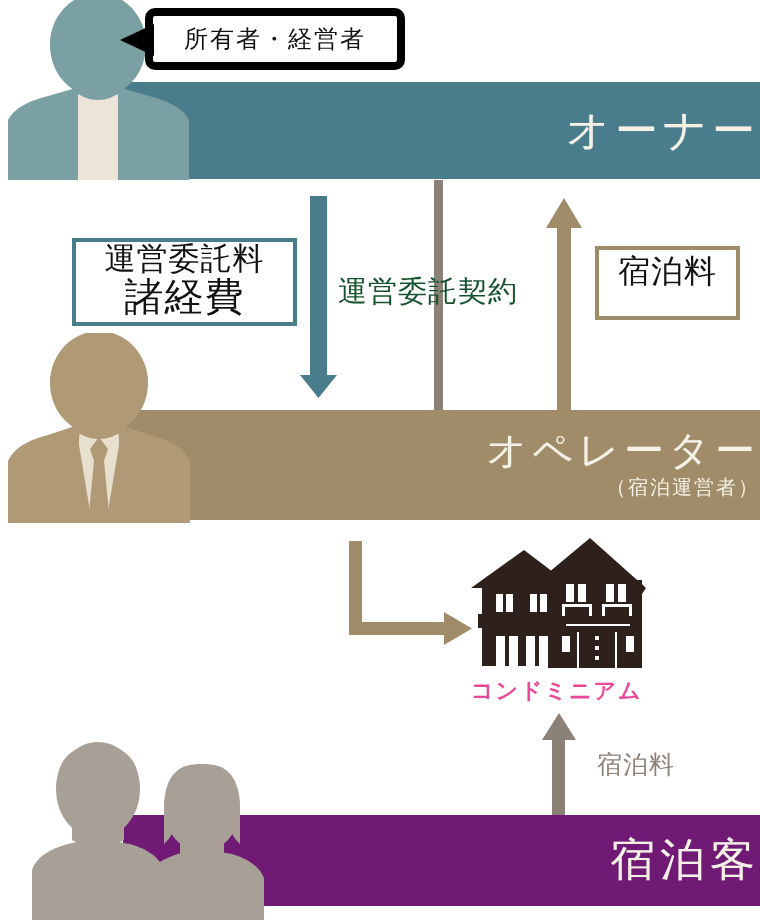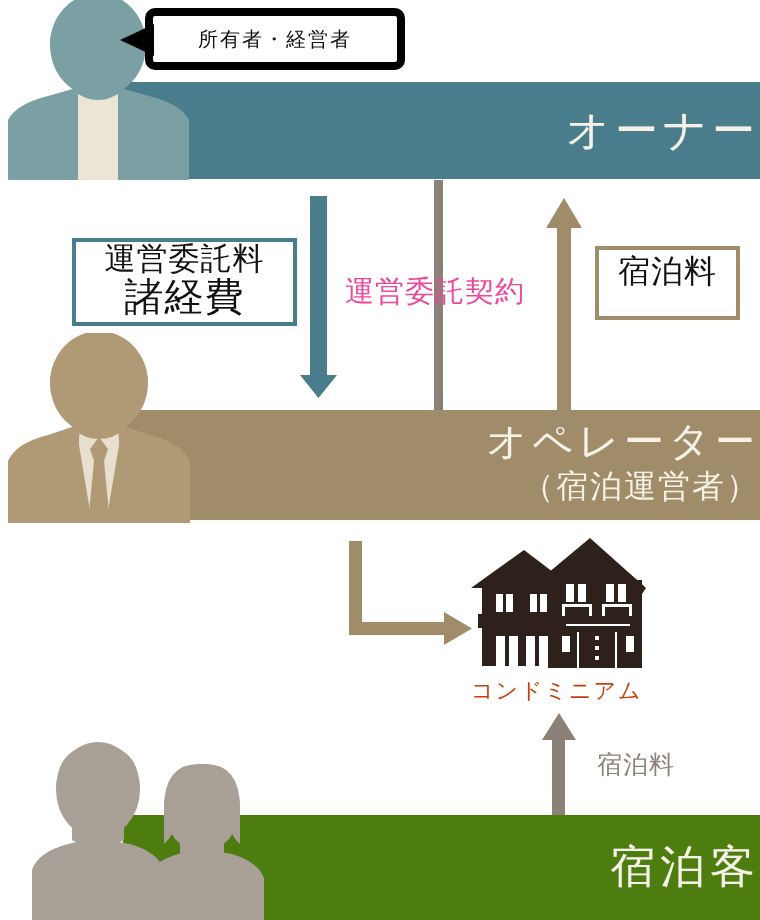--- a/index.html
+++ b/index.html
@@ -37,34 +37,34 @@
     width: 637px; height: 97px;
     background: #4a7d8c;
   }
   .bar-operator {
     left: 123px; top: 410px;
     width: 637px; height: 110px;
     background: #a08c68;
   }
   .bar-guest {
     left: 123px; top: 815px;
-    width: 637px; height: 105px;
-    background: #4d7c0f;
+    width: 637px; height: 91px;
+    background: #701a75;
   }
   .bar-title {
     font-size: 43px;
     letter-spacing: 5px;
     line-height: 1.05;
     font-weight: 400;
     text-shadow: 0 0 1px rgba(255,255,255,0.25);
   }
   .bar-operator .bar-title { font-size: 40px; margin-left: 32px; }
   .bar-guest .bar-title { font-size: 45px; }
   .bar-sub {
-    font-size: 32px;
+    font-size: 20px;
     letter-spacing: 2px;
     margin-top: 2px;
   }
 
   
   .person { position: absolute; }
   .person-owner   { left: 6px;  top: 0px;   width: 185px; height: 180px; }
   .person-operator{ left: 6px;  top: 333px; width: 185px; height: 190px; }
   .person-guests  { left: 18px; top: 740px; width: 255px; height: 180px; }
 
@@ -75,21 +75,21 @@
     width: 260px; height: 62px;
     background: #ffffff;
     border: 8px solid #000000;
     border-radius: 10px;
     box-sizing: border-box;
     display: flex;
     align-items: center;
     justify-content: center;
   }
   .bubble-text {
-    font-size: 20px;
+    font-size: 24px;
     color: #111111;
     letter-spacing: 2px;
     white-space: nowrap;
   }
   .bubble-tail {
     position: absolute;
     left: 120px; top: 22px;
     width: 34px; height: 36px;
   }
 
@@ -125,38 +125,38 @@
     border: 4px solid #a08c68;
   }
   .box-lodging .l1 { font-size: 32px; letter-spacing: 1px; }
 
   
   .flabel {
     position: absolute;
     white-space: nowrap;
   }
   .label-contract {
-    left: 345px; top: 272px;
+    left: 338px; top: 272px;
     font-size: 29px;
-    color: #ec4899;
+    color: #14532d;
     letter-spacing: 1px;
   }
   .label-proxy {
     left: 172px; top: 558px;
     font-size: 30px;
     color: #a08c68;
     letter-spacing: 1px;
     font-weight: 700;
   }
   .label-condo {
     left: 471px; top: 676px;
     font-size: 22px;
-    color: #c2410c;
+    color: #ec4899;
     letter-spacing: 2px;
-    font-weight: 400;
+    font-weight: 700;
   }
   .label-lodging-bottom {
     left: 597px; top: 748px;
     font-size: 25px;
     color: #8c8177;
     letter-spacing: 1px;
   }
 
   
   .house-icon {

